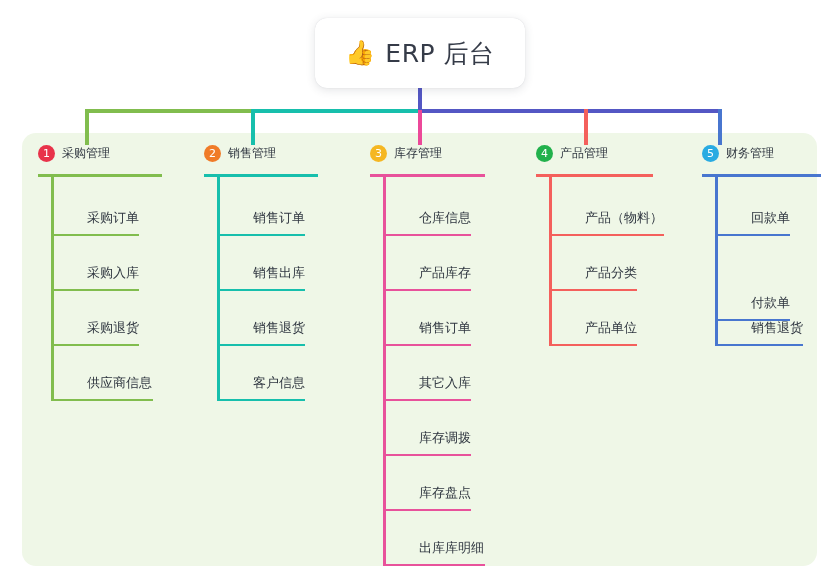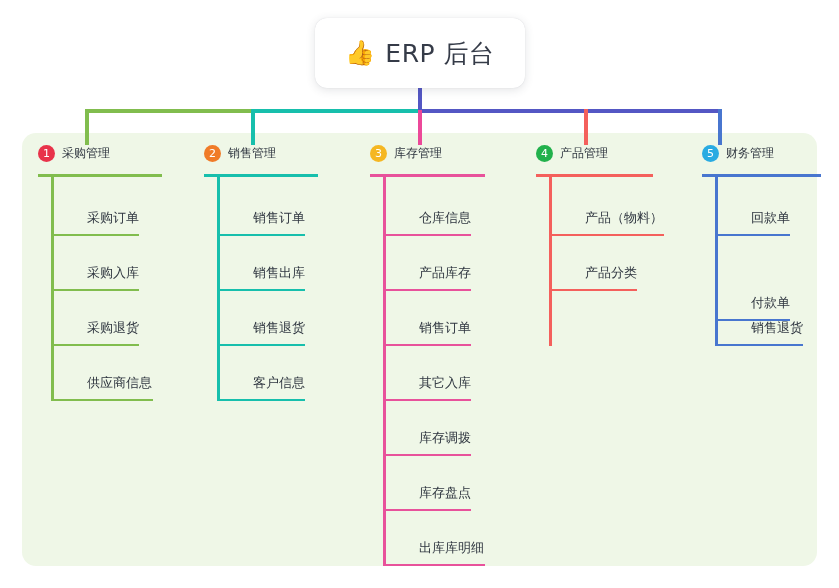--- a/index.html
+++ b/index.html
@@ -257,20 +257,24 @@
       <div class="col-rule" style="width: 117px; background: rgb(244, 96, 92);"></div>
       <div class="spine" style="background: rgb(244, 96, 92); height: 169px;"></div>
       <div class="leaf" style="top: 48px; width: 115px; text-align: center;">
         <div class="leaf-label">产品（物料）</div>
         <div class="leaf-rule" style="background: rgb(244, 96, 92); width: 115px;"></div>
       </div>
       <div class="leaf" style="top: 103px; width: 88px; text-align: right;">
         <div class="leaf-label">产品分类</div>
         <div class="leaf-rule" style="background: rgb(244, 96, 92); width: 88px;"></div>
       </div>
+      <div class="leaf" style="top: 158px; width: 88px;">
+        <div class="leaf-label">产品单位</div>
+        <div class="leaf-rule" style="background: rgb(244, 96, 92); width: 88px;"></div>
+      </div>
     </div>
     <div class="column" style="left: 664px;">
       <div class="col-head">
         <span class="badge" style="background: rgb(41, 171, 226);">5</span>
         <span class="col-title">财务管理</span>
       </div>
       <div class="col-rule" style="width: 119px; background: rgb(72, 118, 207);"></div>
       <div class="spine" style="background: rgb(72, 118, 207); height: 169px;"></div>
       <div class="leaf" style="top: 48px; width: 75px;">
         <div class="leaf-label">回款单</div>

